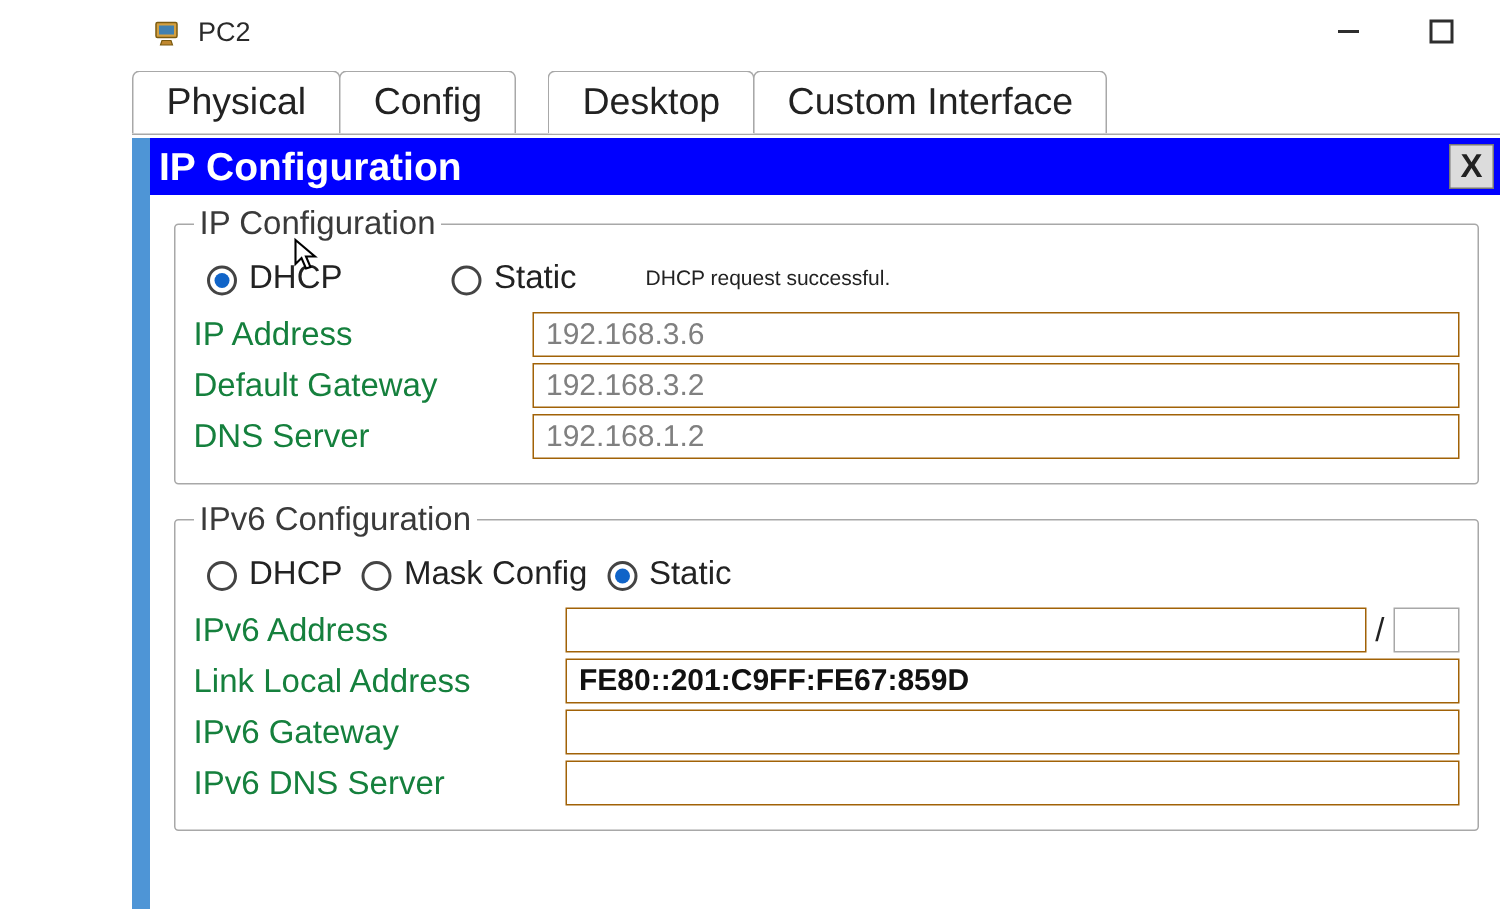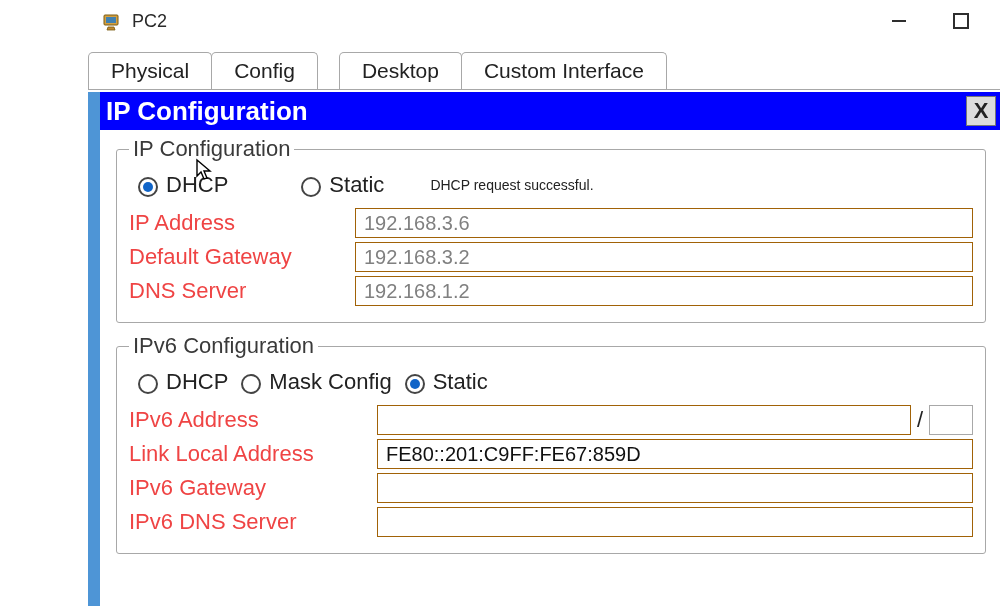--- a/index.html
+++ b/index.html
@@ -57,21 +57,21 @@
     align-items: flex-end;
     padding-left: 88px;
     height: 42px;
   }
   .tab {
     border: 1px solid #a8a8a8;
     border-bottom: none;
     border-top-left-radius: 5px;
     border-top-right-radius: 5px;
     padding: 6px 22px;
-    font-size: 21px;
+    font-size: 25px;
     color: #222;
     background: #fff;
     margin-right: 0;
     position: relative;
     top: 1px;
     cursor: pointer;
   }
   .tab + .tab { margin-left: -1px; }
   .tab.active {
     font-weight: 500;
@@ -218,32 +218,32 @@
     color: #222;
   }
   .form-row {
     display: flex;
     align-items: center;
     margin: 4px 0;
     font-size: 22px;
   }
   .form-row .lbl {
     width: 226px;
-    color: #ef4444;
+    color: #15803d;
   }
   .form-row input.text {
     flex: 1;
     height: 30px;
     padding: 2px 8px;
     font-size: 20px;
     color: #808080;
     border: 1px solid #a16207;
     background: #fff;
   }
-  .form-row input.text.black { color: #111; }
+  .form-row input.text.black { color: #111; font-weight: bold; }
   .ipv6-radios { gap: 4px; }
   .ipv6-radios label { margin-right: 4px; }
   .ipv6-row input.text { color: #111; }
   .ipv6-addr-wrap {
     flex: 1;
     display: flex;
     align-items: center;
     gap: 4px;
   }
   .ipv6-addr-wrap .main { flex: 1; }

